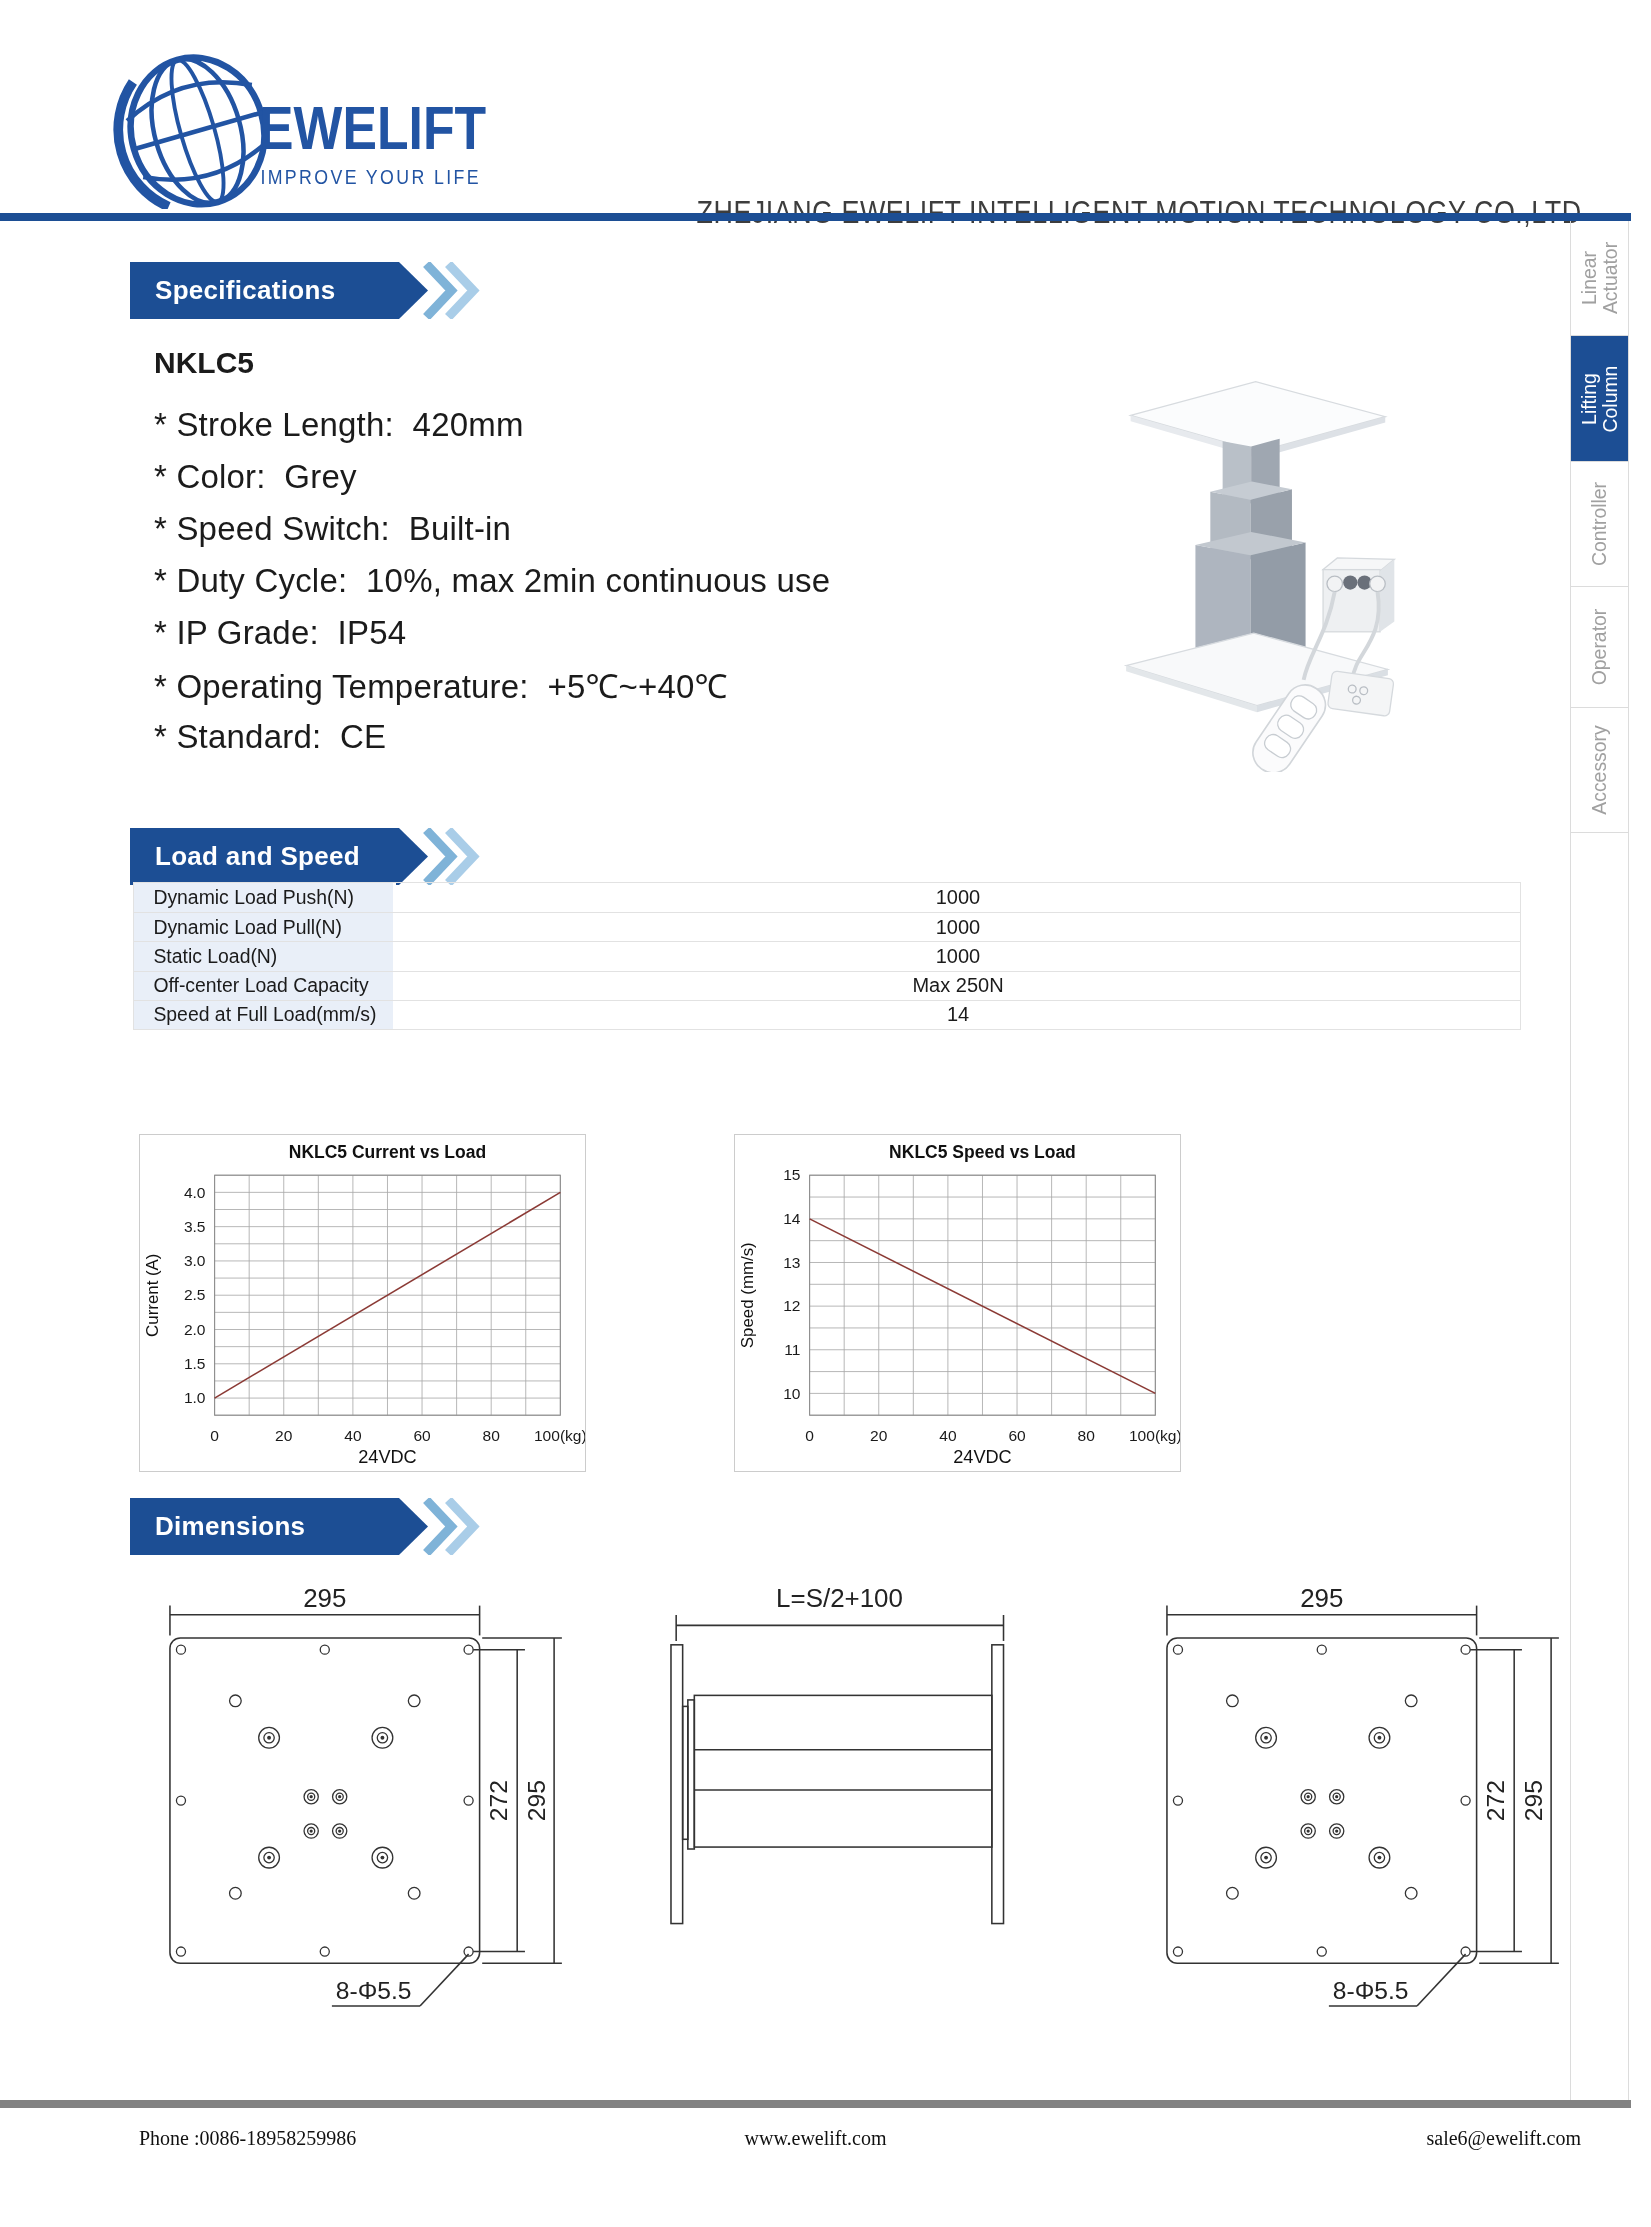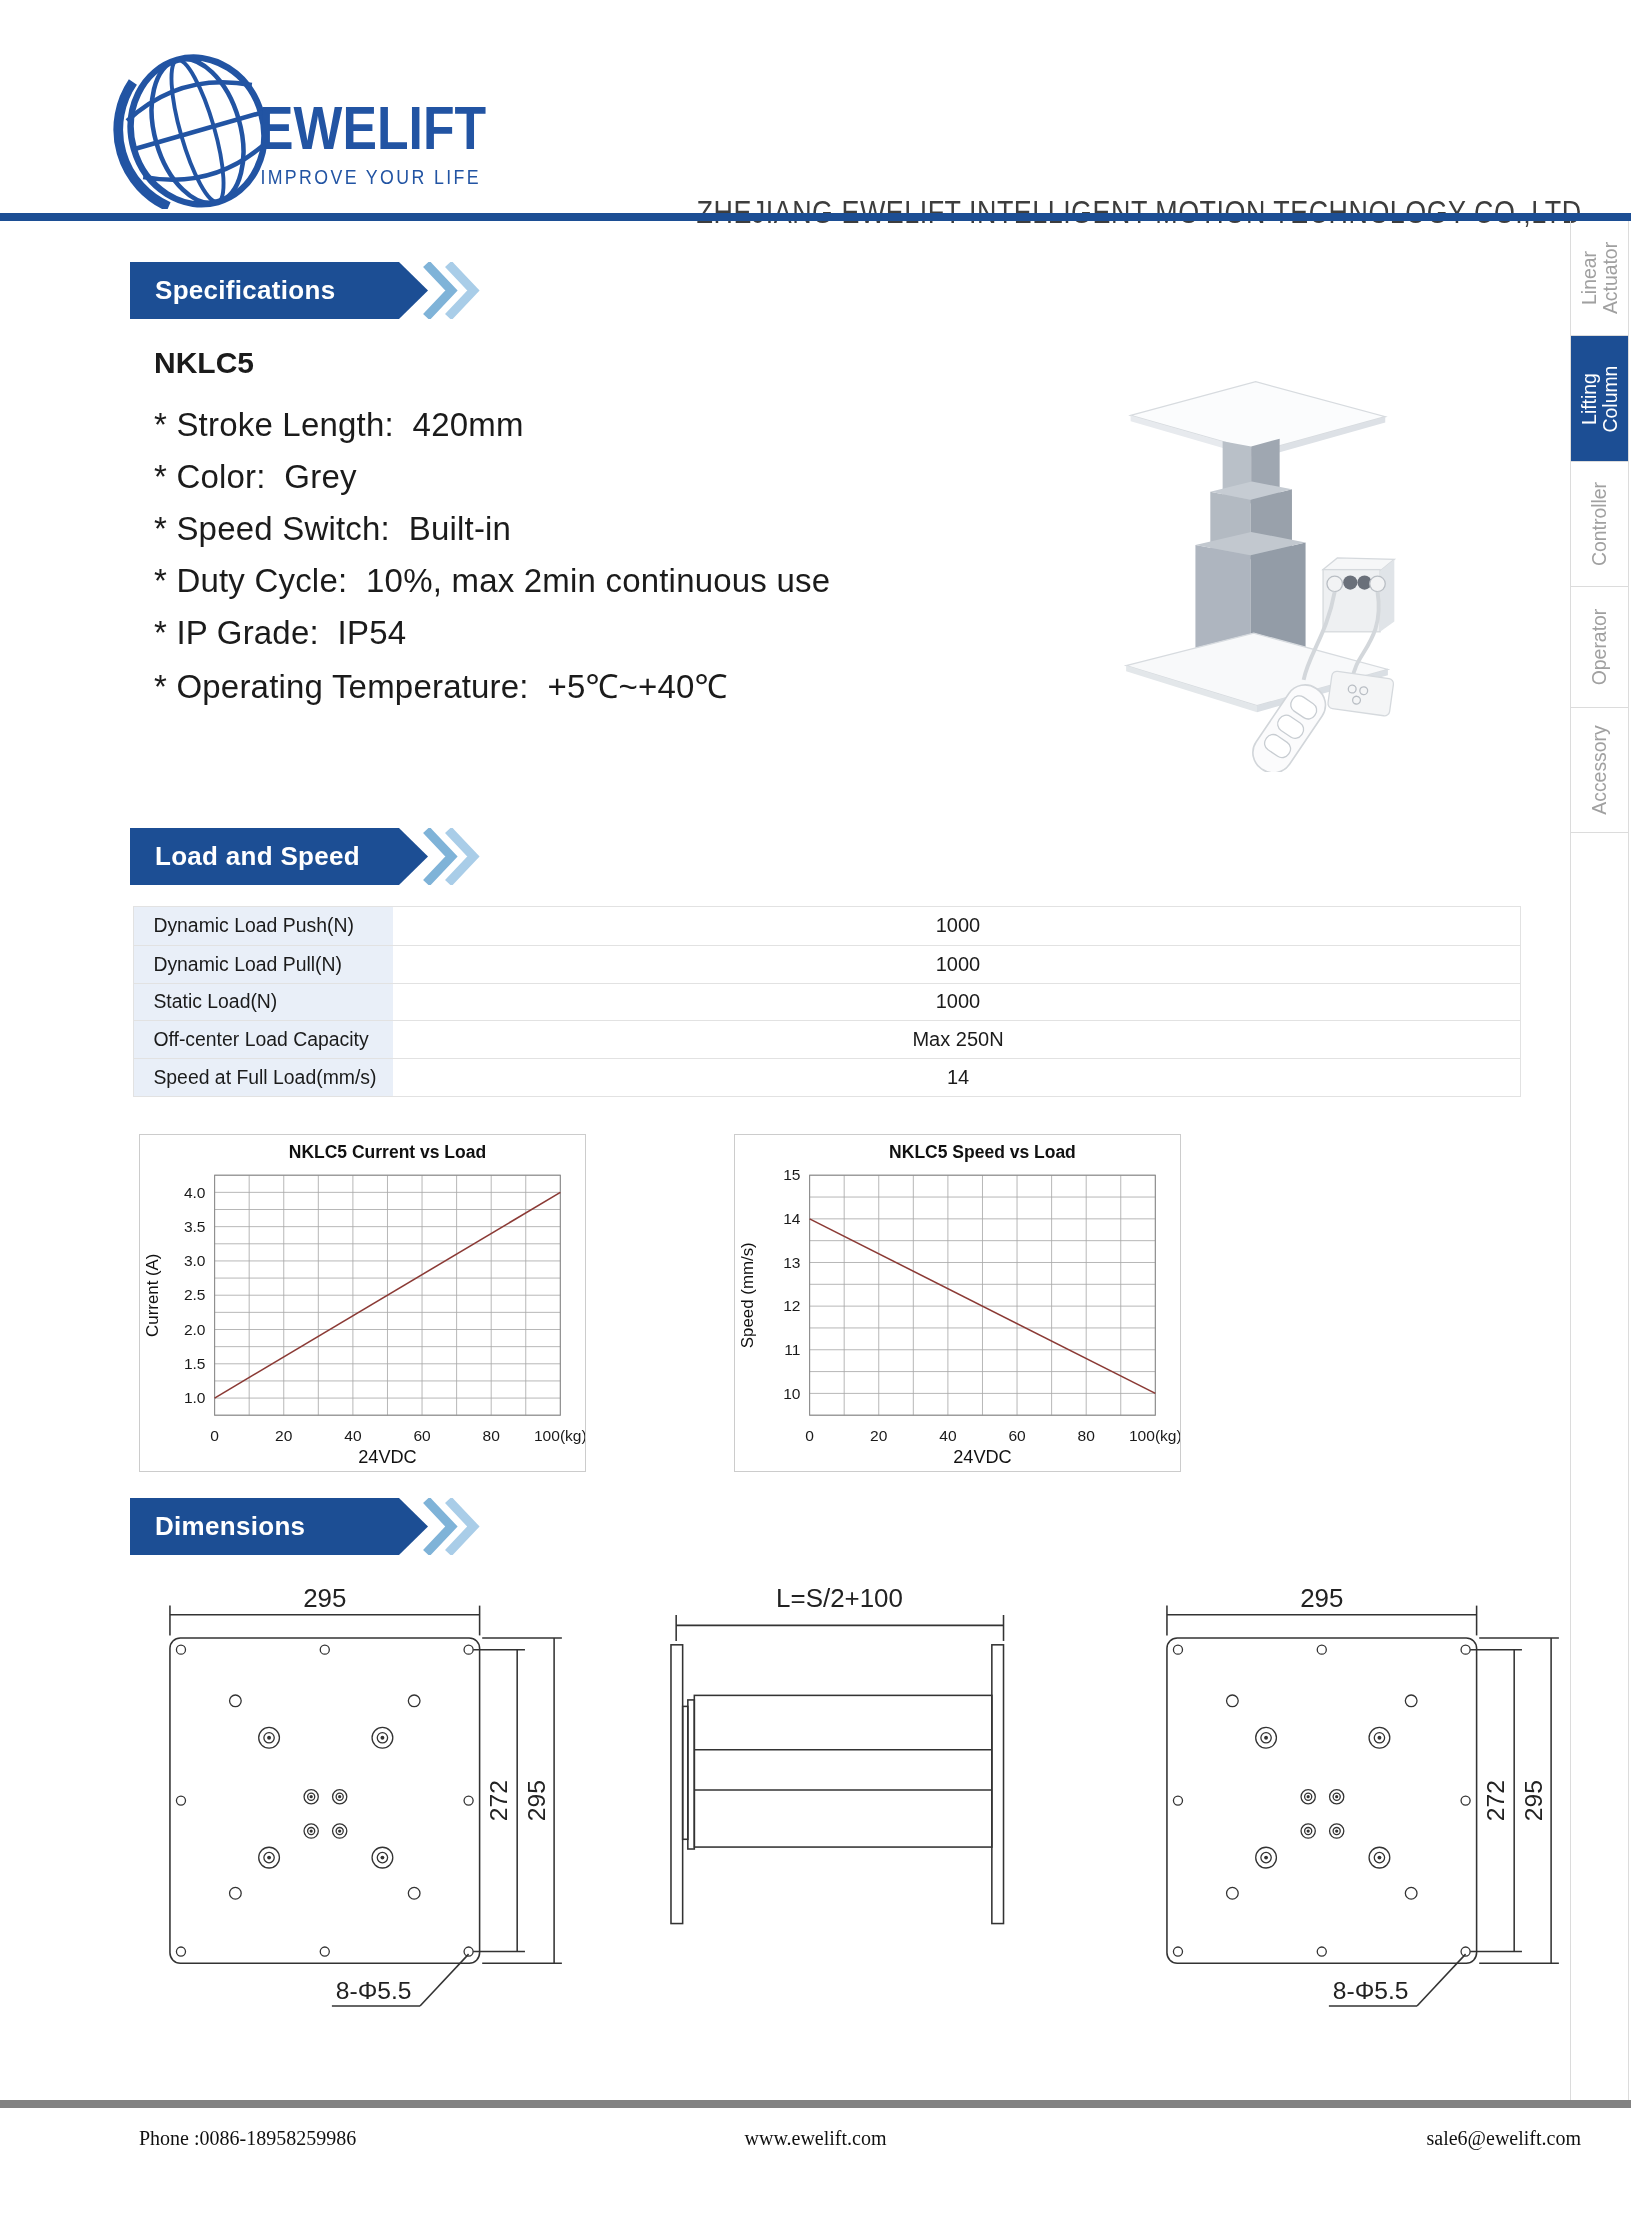--- a/index.html
+++ b/index.html
@@ -42,21 +42,21 @@
   .chv{fill:none;stroke-width:14px;stroke-linecap:square}
   .chv1{stroke:var(--chevron-1)}
   .chv2{stroke:var(--chevron-2)}
 
   
   .model{position:absolute;left:154px;top:346px;font-size:30px;font-weight:bold}
   .spec-list{position:absolute;left:154px;top:399px}
   .spec-item{height:52px;display:flex;align-items:center;font-size:33px;white-space:pre-wrap;letter-spacing:0.2px}
 
   
-  .load-table{position:absolute;left:133px;top:906px;width:1388px;height:191px;box-sizing:border-box;
+  .load-table{position:absolute;left:133px;top:882px;width:1388px;height:148px;box-sizing:border-box;
     border:1.3px solid var(--table-border);display:grid;grid-template-rows:repeat(5,1fr)}
   .trow{display:grid;grid-template-columns:262px 1fr;border-top:1.9px solid var(--table-border)}
   .trow:first-child{border-top:none}
   .tlabel{background:var(--table-label-bg);display:flex;align-items:center;padding-left:19.4px;
     font-size:19.4px;border-right:3.2px solid #ffffff}
   .tvalue{display:flex;align-items:center;justify-content:center;font-size:20px}
 
   
   .chart-box{position:absolute;top:1134px;width:447px;height:338px;box-sizing:border-box;
     border:1.3px solid var(--chart-border);background:#fff}
@@ -149,20 +149,21 @@
 </div>
 
 <div class="model">NKLC5</div>
 <div class="spec-list">
   <div class="spec-item">* Stroke Length:  420mm</div>
   <div class="spec-item">* Color:  Grey</div>
   <div class="spec-item">* Speed Switch:  Built-in</div>
   <div class="spec-item">* Duty Cycle:  10%, max 2min continuous use</div>
   <div class="spec-item">* IP Grade:  IP54</div>
   <div class="spec-item">* Operating Temperature:  +5℃~+40℃</div>
+  <div class="spec-item">* Standard:  CE</div>
 </div>
 
 <svg class="abs" style="left:1095px;top:375px" width="311" height="397" viewBox="0 0 480 612">
 
   <polygon points="55,62 248,10 448,64 252,118" fill="#fbfcfd" stroke="#d7dbdf" stroke-width="2"></polygon>
   <polygon points="55,62 252,118 252,128 55,71" fill="#e7eaee"></polygon>
   <polygon points="448,64 252,118 252,128 448,73" fill="#dde1e6"></polygon>
 
   <polygon points="197,104 241,96 283,104 283,190 241,198 197,190" fill="none"></polygon>
   <polygon points="197,102 241,110 241,198 197,190" fill="#b9c0c8"></polygon>

